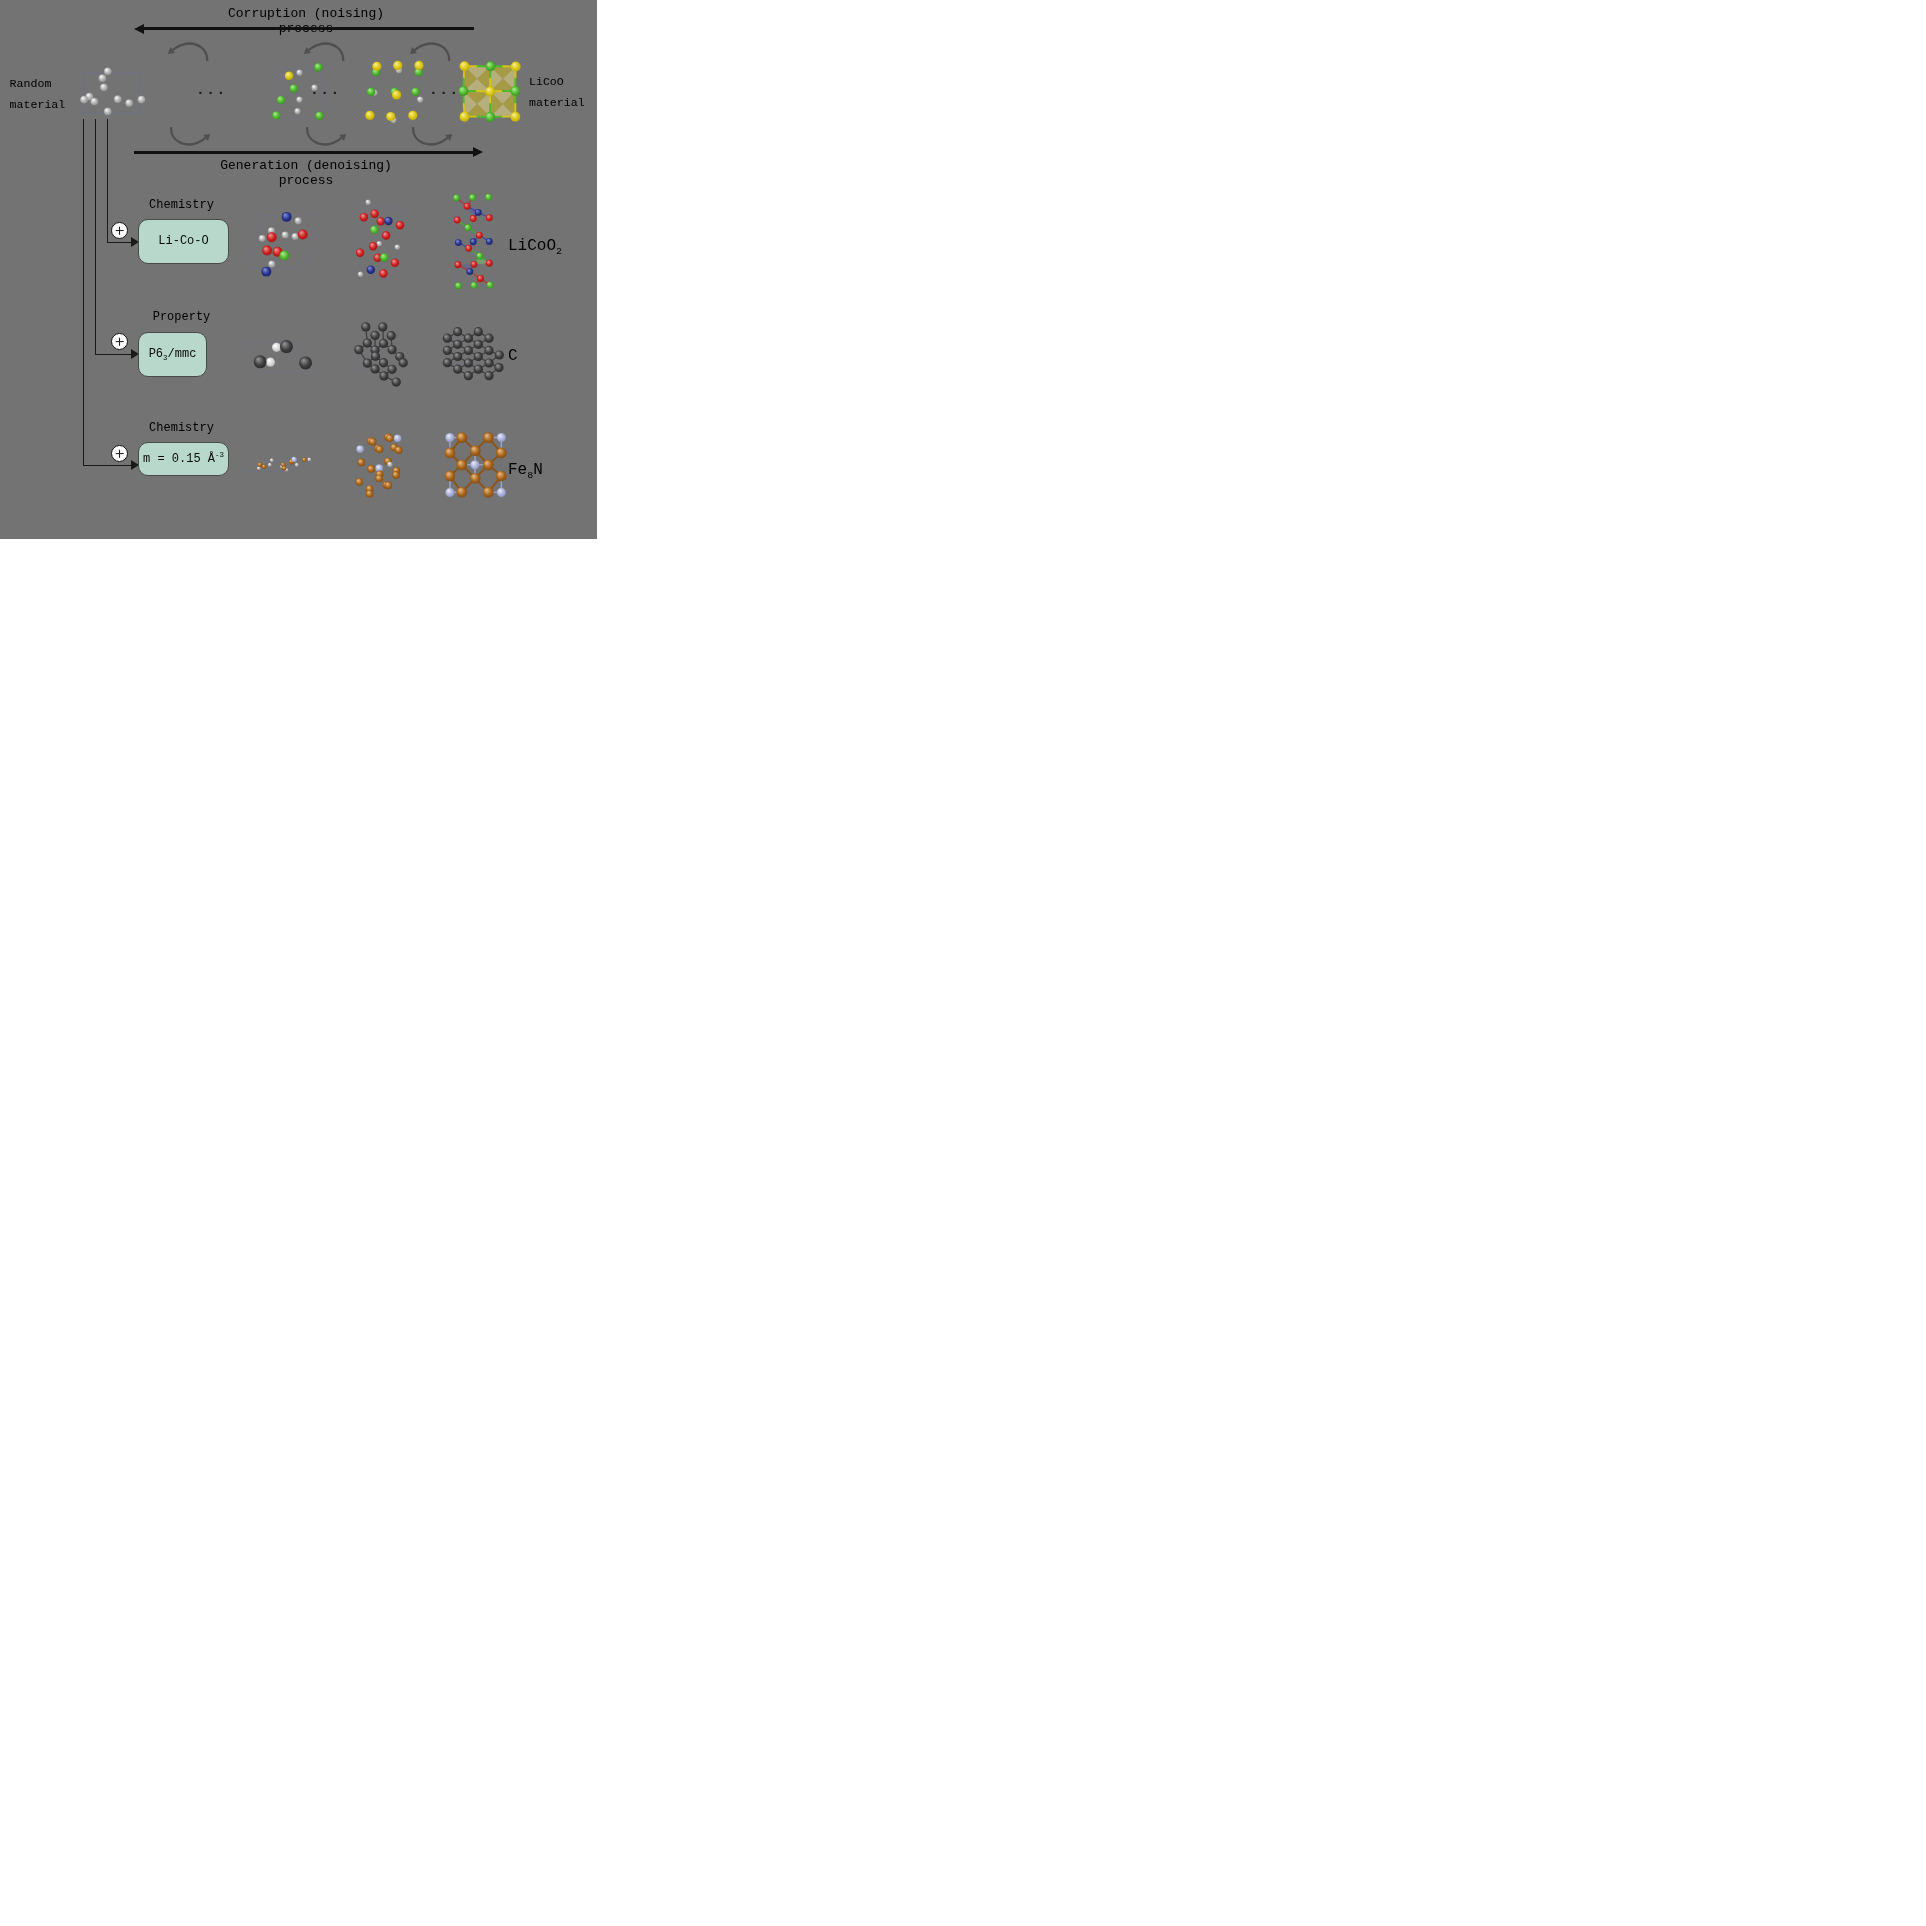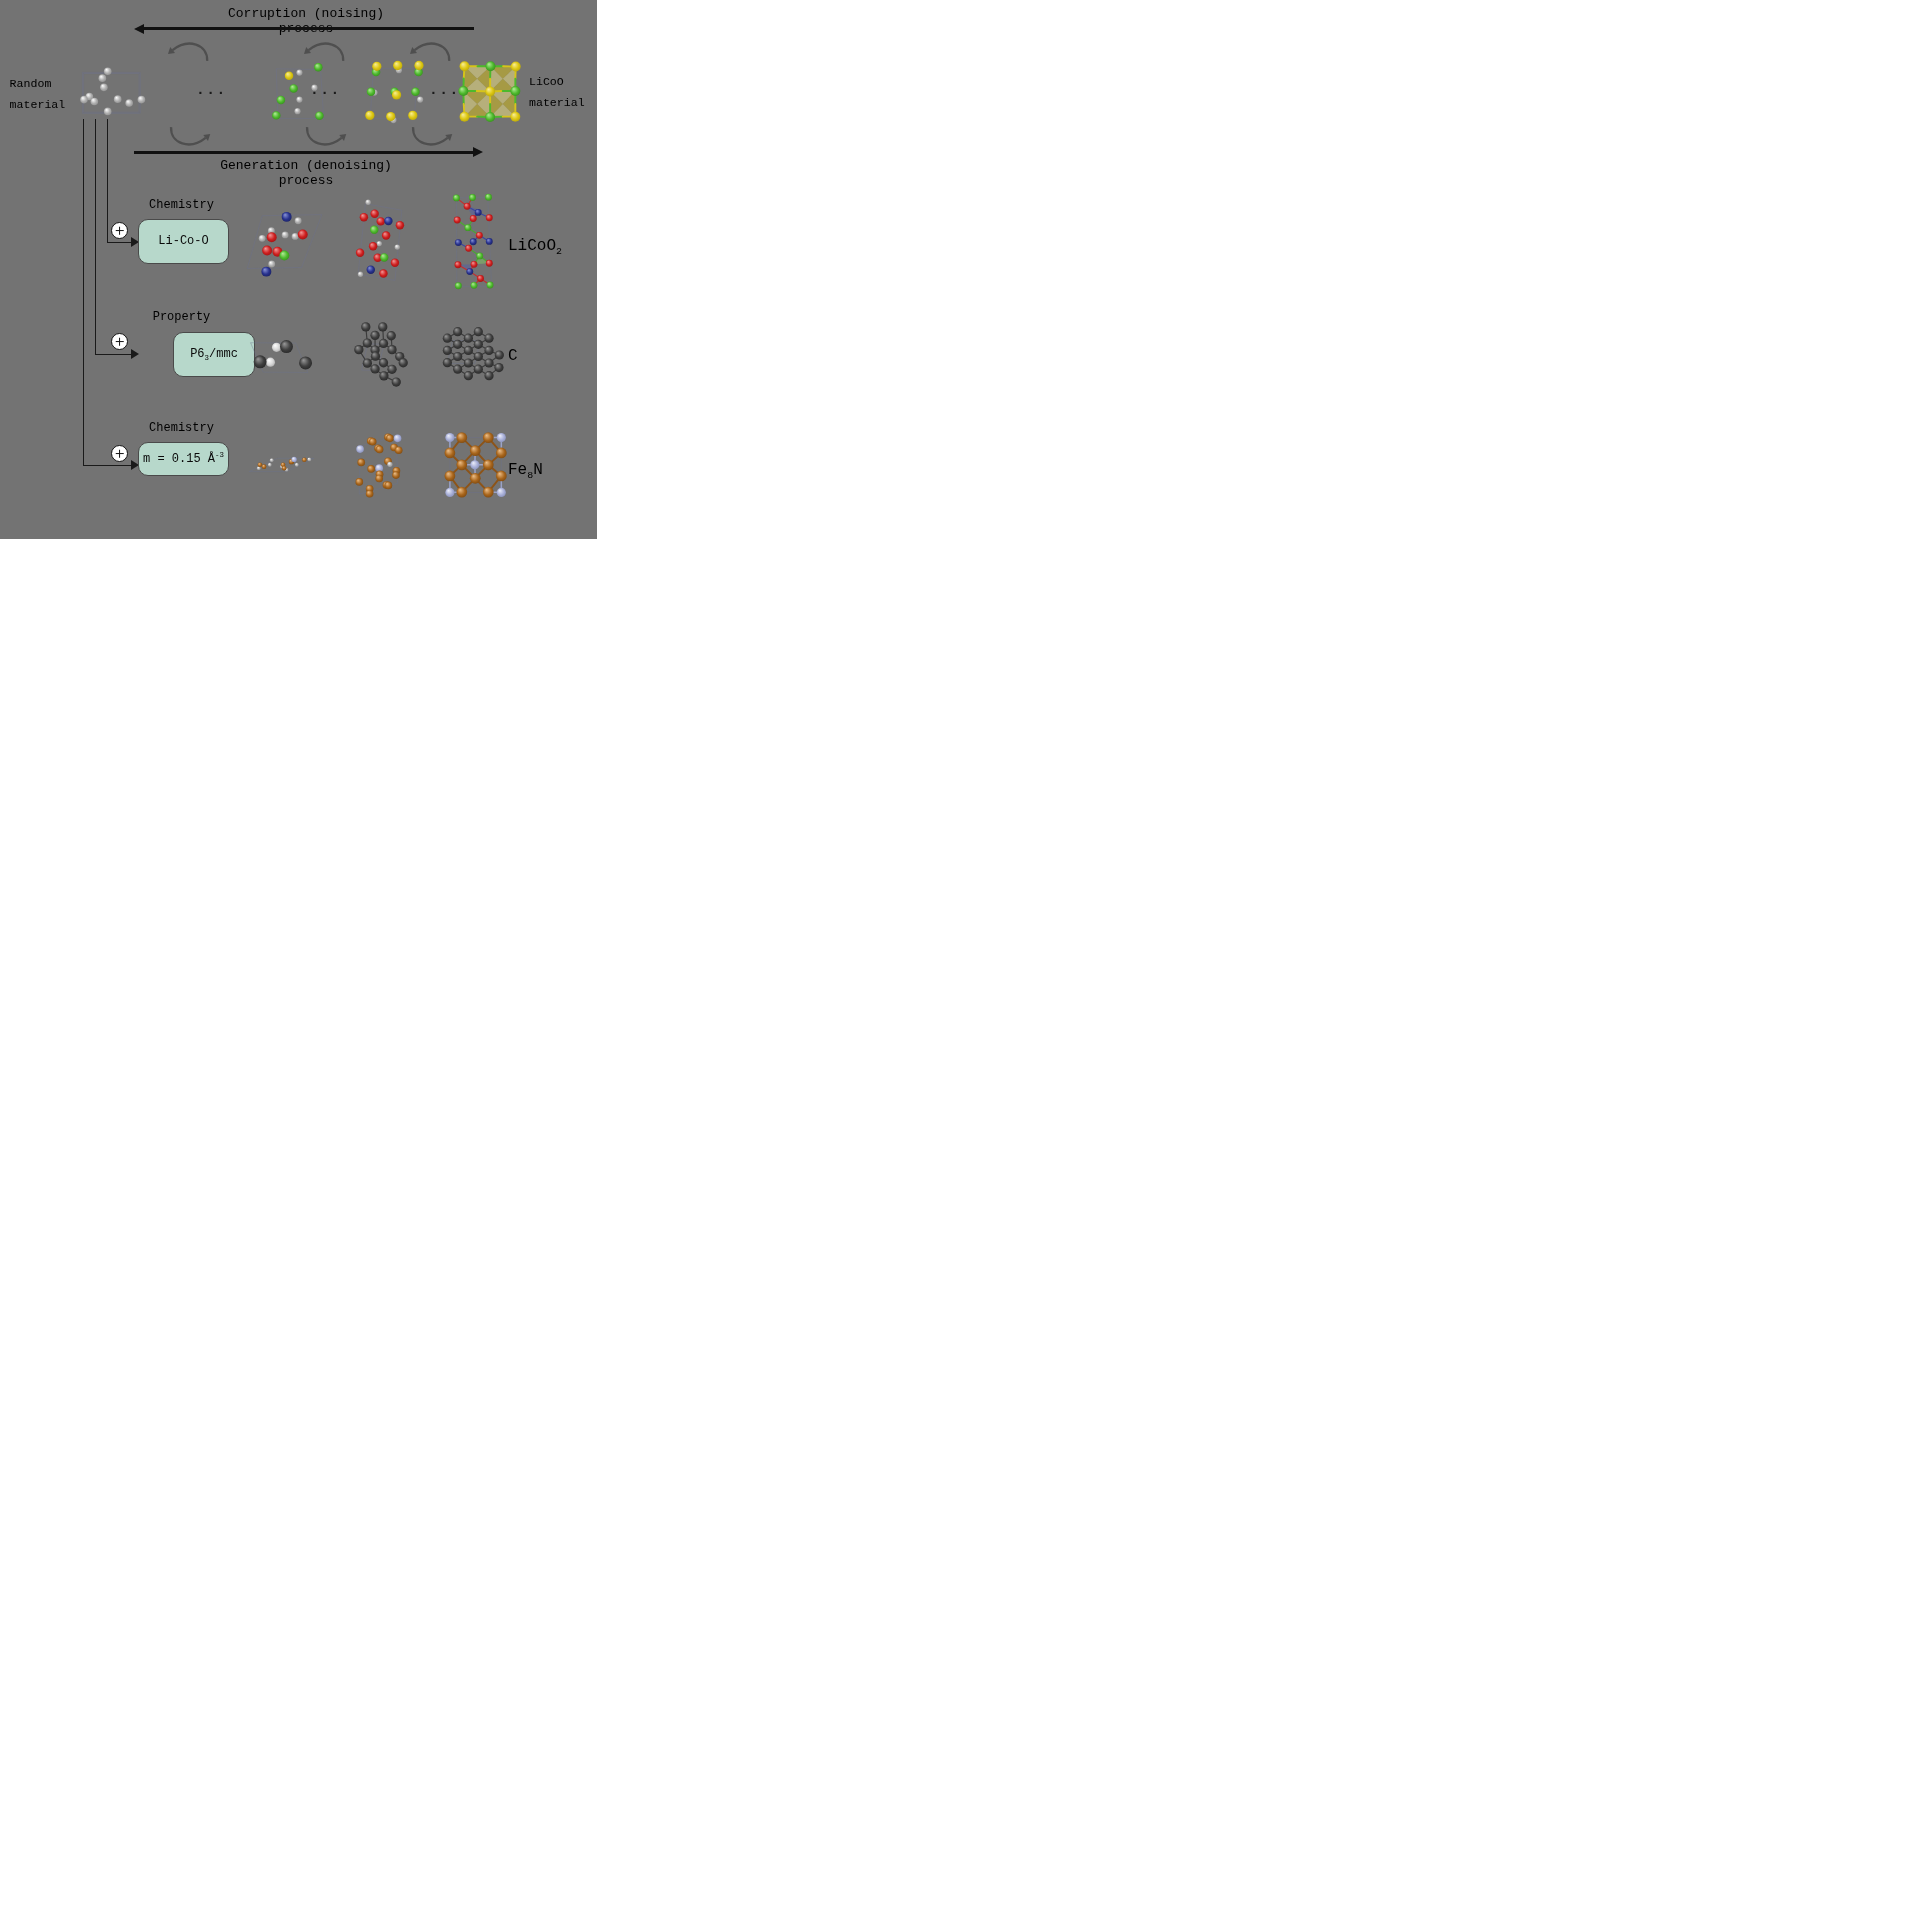--- a/index.html
+++ b/index.html
@@ -329,21 +329,21 @@
       <circle cx="55" cy="186" r="9" fill="url(#g-red)"></circle>
       <circle cx="44" cy="205" r="9" fill="url(#g-blue)"></circle>
       <circle cx="72" cy="223" r="9" fill="url(#g-red)"></circle>
       <circle cx="14" cy="242" r="9" fill="url(#g-green)"></circle>
       <circle cx="55" cy="241" r="9" fill="url(#g-green)"></circle>
       <circle cx="97" cy="240" r="9" fill="url(#g-green)"></circle>
     </svg>
   <div class="abs result-label" style="left:508px;top:237px;width:69px;"><span>LiCoO</span><sub>2</sub><span></span></div>
 
   <div class="abs row-title" style="left:131px;top:310px;width:101px;">Property</div>
-  <div class="abs cond-box" style="left:138px;top:332px;width:82px;height:45px;margin-left:35px;">
+  <div class="abs cond-box" style="left:138px;top:332px;width:69px;height:45px;">
     <span class="box-text"><span>P6</span><sub>3</sub><sup></sup><span>/mmc</span></span>
   </div>
   <svg class="abs" style="left:247px;top:337px;" width="69" height="42" viewBox="0 0 180 110">
       <polygon points="9,15 127,16 159,93 42,92" fill="none" stroke="#6b7290" stroke-width="1"></polygon>
       <circle cx="77" cy="27" r="12" fill="url(#g-lightgray)"></circle>
       <circle cx="61" cy="66" r="12" fill="url(#g-lightgray)"></circle>
       <circle cx="103" cy="25" r="17" fill="url(#g-dark)"></circle>
       <circle cx="34" cy="65" r="17" fill="url(#g-dark)"></circle>
       <circle cx="153" cy="68" r="17" fill="url(#g-dark)"></circle>
     </svg>

